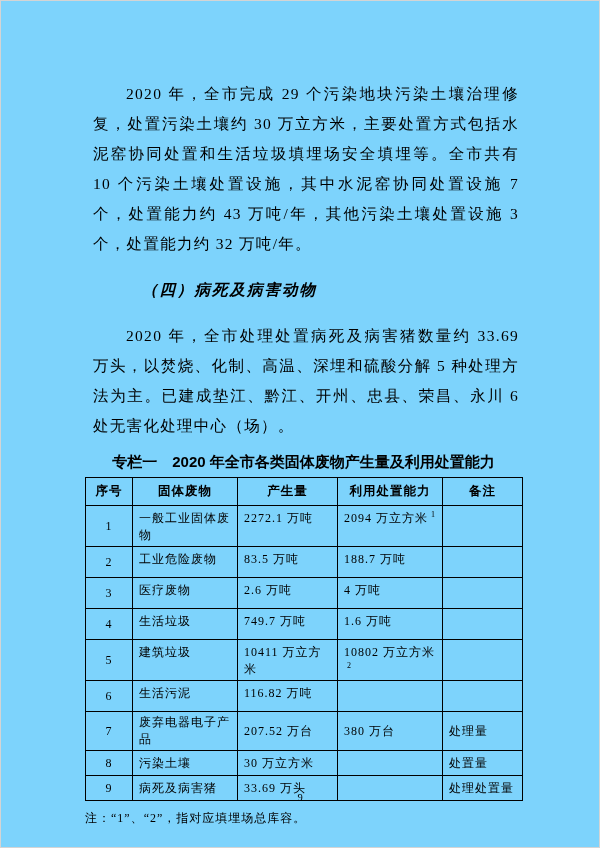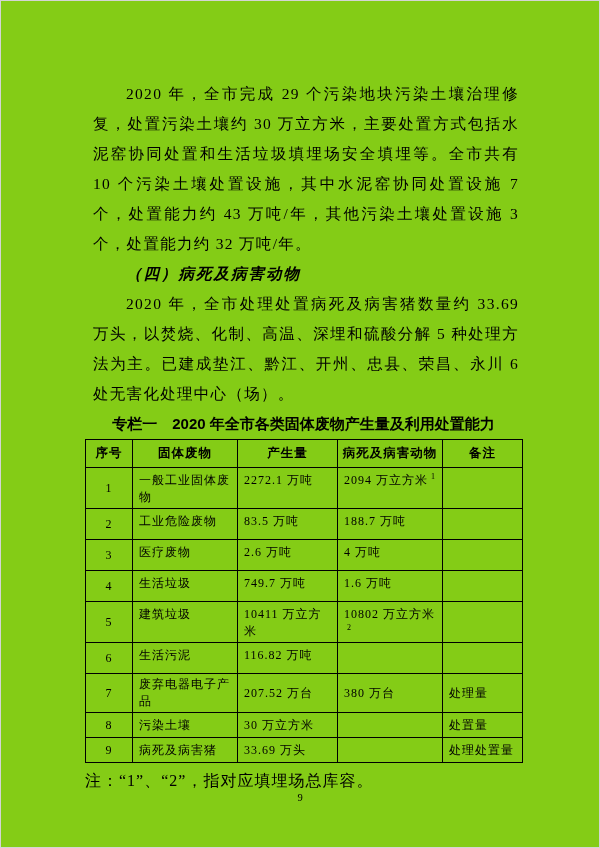--- a/index.html
+++ b/index.html
@@ -1,50 +1,50 @@
 <!DOCTYPE html>
 <html><head>
 <meta charset="utf-8">
 <style>
   html, body { margin: 0; padding: 0; background: #ffffff; }
   .page {
     position: relative;
     width: 600px;
     height: 848px;
     box-sizing: border-box;
-    background: #84cc16;
+    background: #7dd3fc;
     border: 1px solid #d4d4d4;
     color: #000;
     font-family: "Liberation Serif", "DejaVu Serif", serif;
     overflow: hidden;
   }
   .content {
     box-sizing: border-box;
     padding: 78px 80px 0 92px;
   }
   .para {
     margin: 0;
     font-size: 15.5px;
     line-height: 30px;
     letter-spacing: 1.3px;
     text-indent: 33px;
     text-align: justify;
     text-justify: inter-character;
   }
   .heading {
-    margin: 0;
+    margin: 16px;
     font-size: 15.5px;
     line-height: 30px;
     letter-spacing: 2px;
     text-indent: 33px;
     font-weight: bold;
     font-style: italic;
   }
   .table-title {
-    margin: 4px 0 4px -8px;
+    margin: 10px 0 4px -8px;
     width: 437px;
     font-family: "Liberation Sans", "DejaVu Sans", sans-serif;
     font-weight: bold;
     font-size: 15px;
     line-height: 22px;
     text-align: center;
     white-space: pre;
   }
   table.waste {
     margin-left: -8px;
@@ -73,21 +73,21 @@
     text-align: left;
   }
   table.waste td.c-no { text-align: center; padding: 2px; }
   tr.tall { height: 31px; }
   tr.tall td { vertical-align: top; padding-top: 4px; }
   tr.tall td.c-no { vertical-align: middle; padding-top: 2px; }
   tr.short { height: 25px; }
   table.waste sup { font-size: 8px; margin-left: 3px; letter-spacing: 0; }
   .note {
     margin: 9px 0 0 -8px;
-    font-size: 16px;
+    font-size: 12px;
     letter-spacing: 1px;
     line-height: 17px;
   }
   .page-number {
     position: absolute;
     bottom: 44px;
     left: 0;
     width: 100%;
     text-align: center;
     font-size: 10.5px;
@@ -113,21 +113,21 @@
         <col style="width:105px">
         <col style="width:100px">
         <col style="width:105px">
         <col style="width:80px">
       </colgroup>
       <thead>
         <tr>
           <th>序号</th>
           <th>固体废物</th>
           <th>产生量</th>
-          <th>病死及病害动物</th>
+          <th>利用处置能力</th>
           <th>备注</th>
         </tr>
       </thead>
       <tbody>
         <tr class="tall">
           <td class="c-no">1</td>
           <td>一般工业固体废物</td>
           <td>2272.1 万吨</td>
           <td><span>2094 万立方米</span><sup>1</sup></td>
           <td></td>

